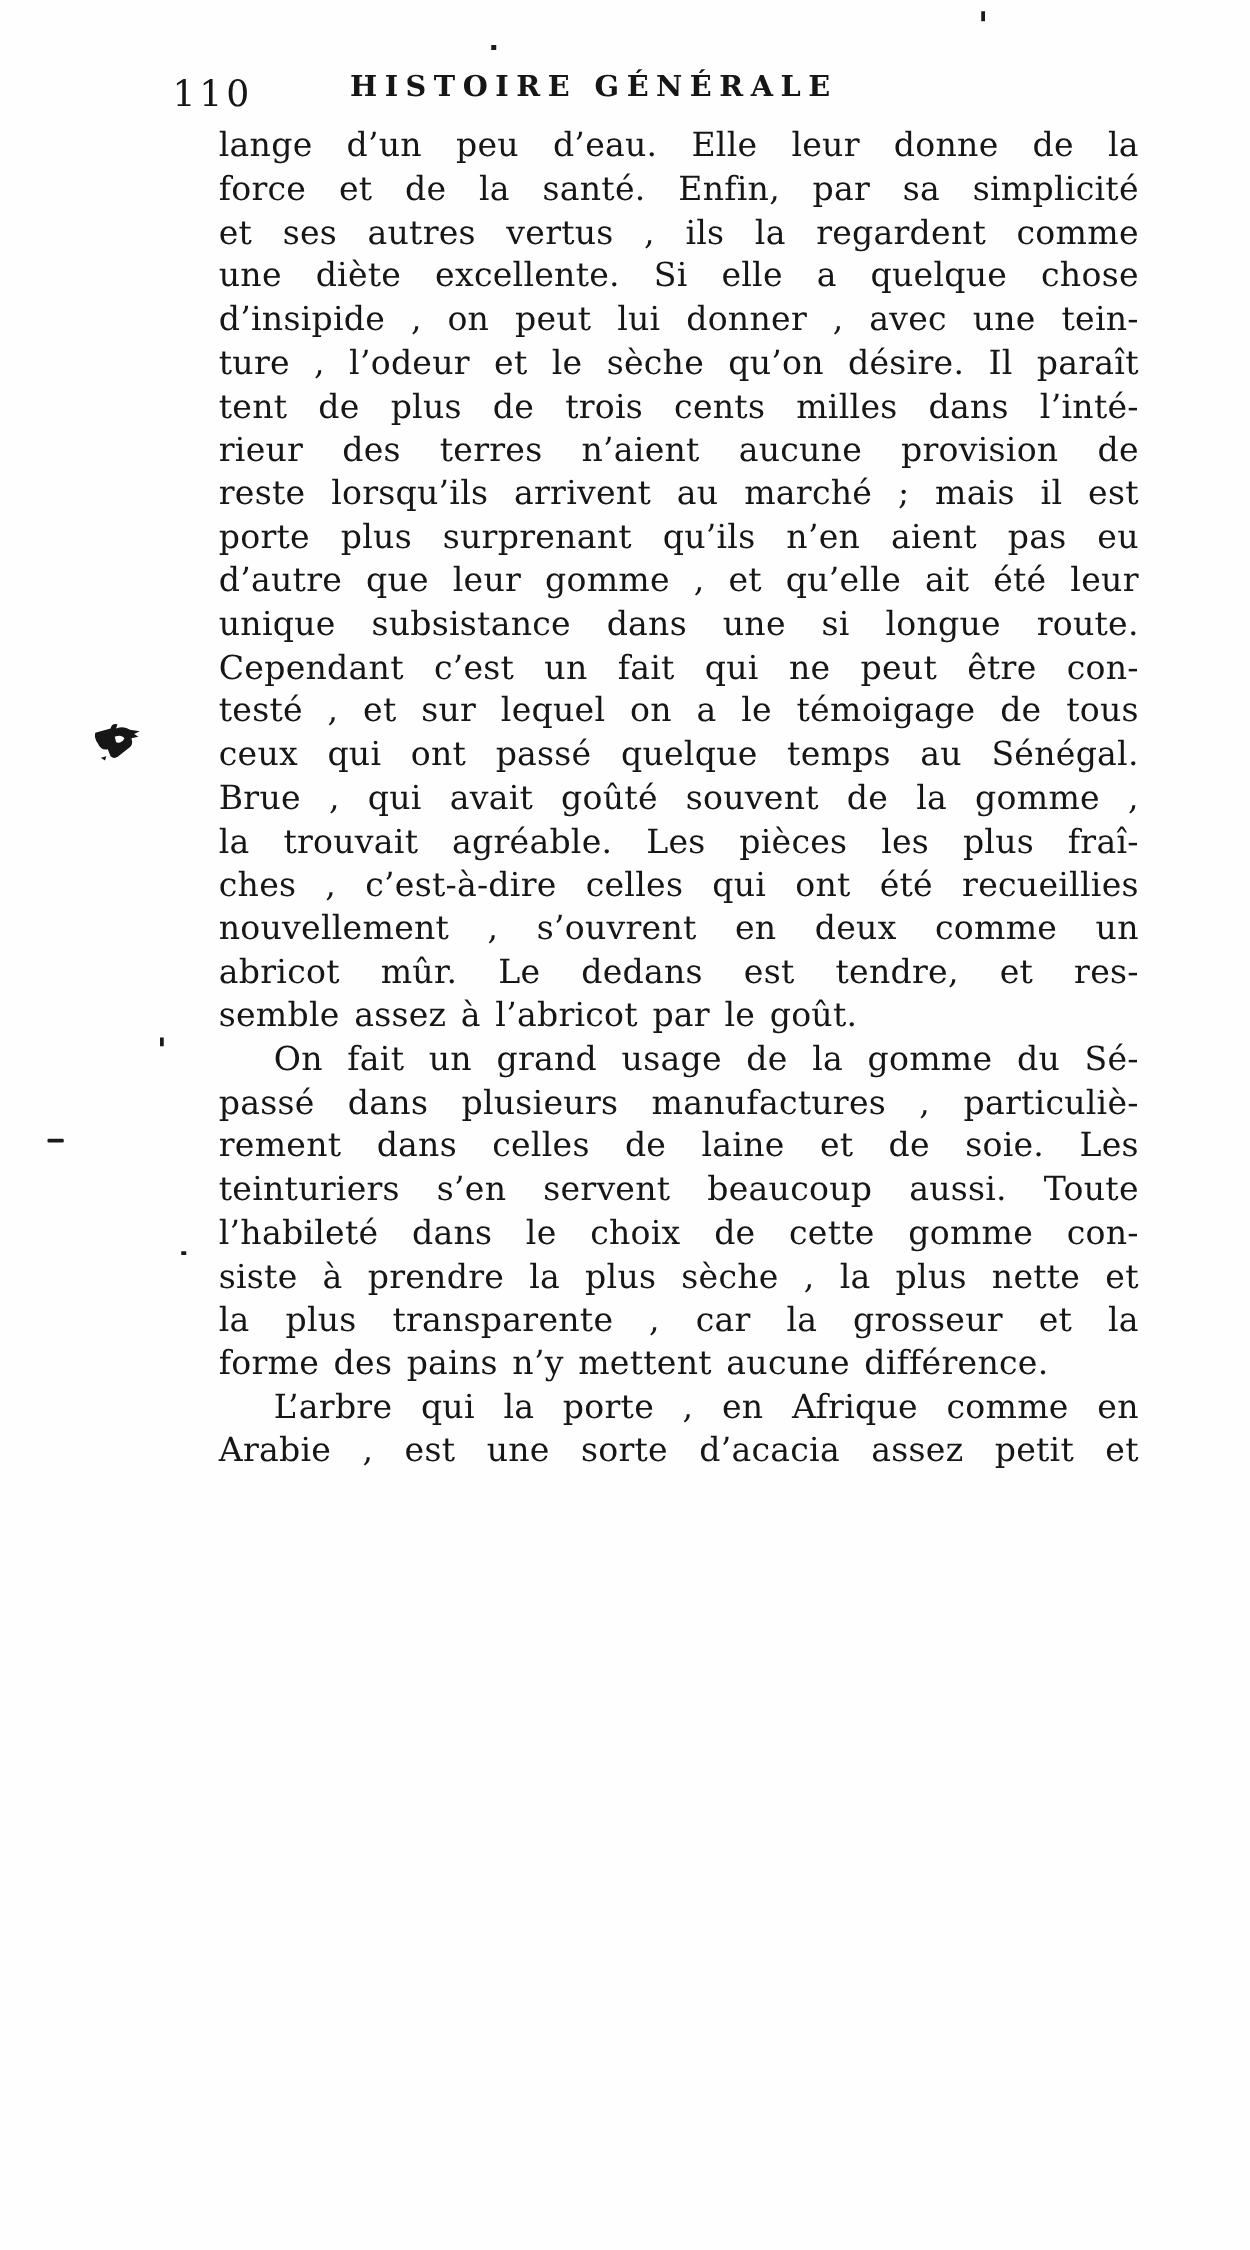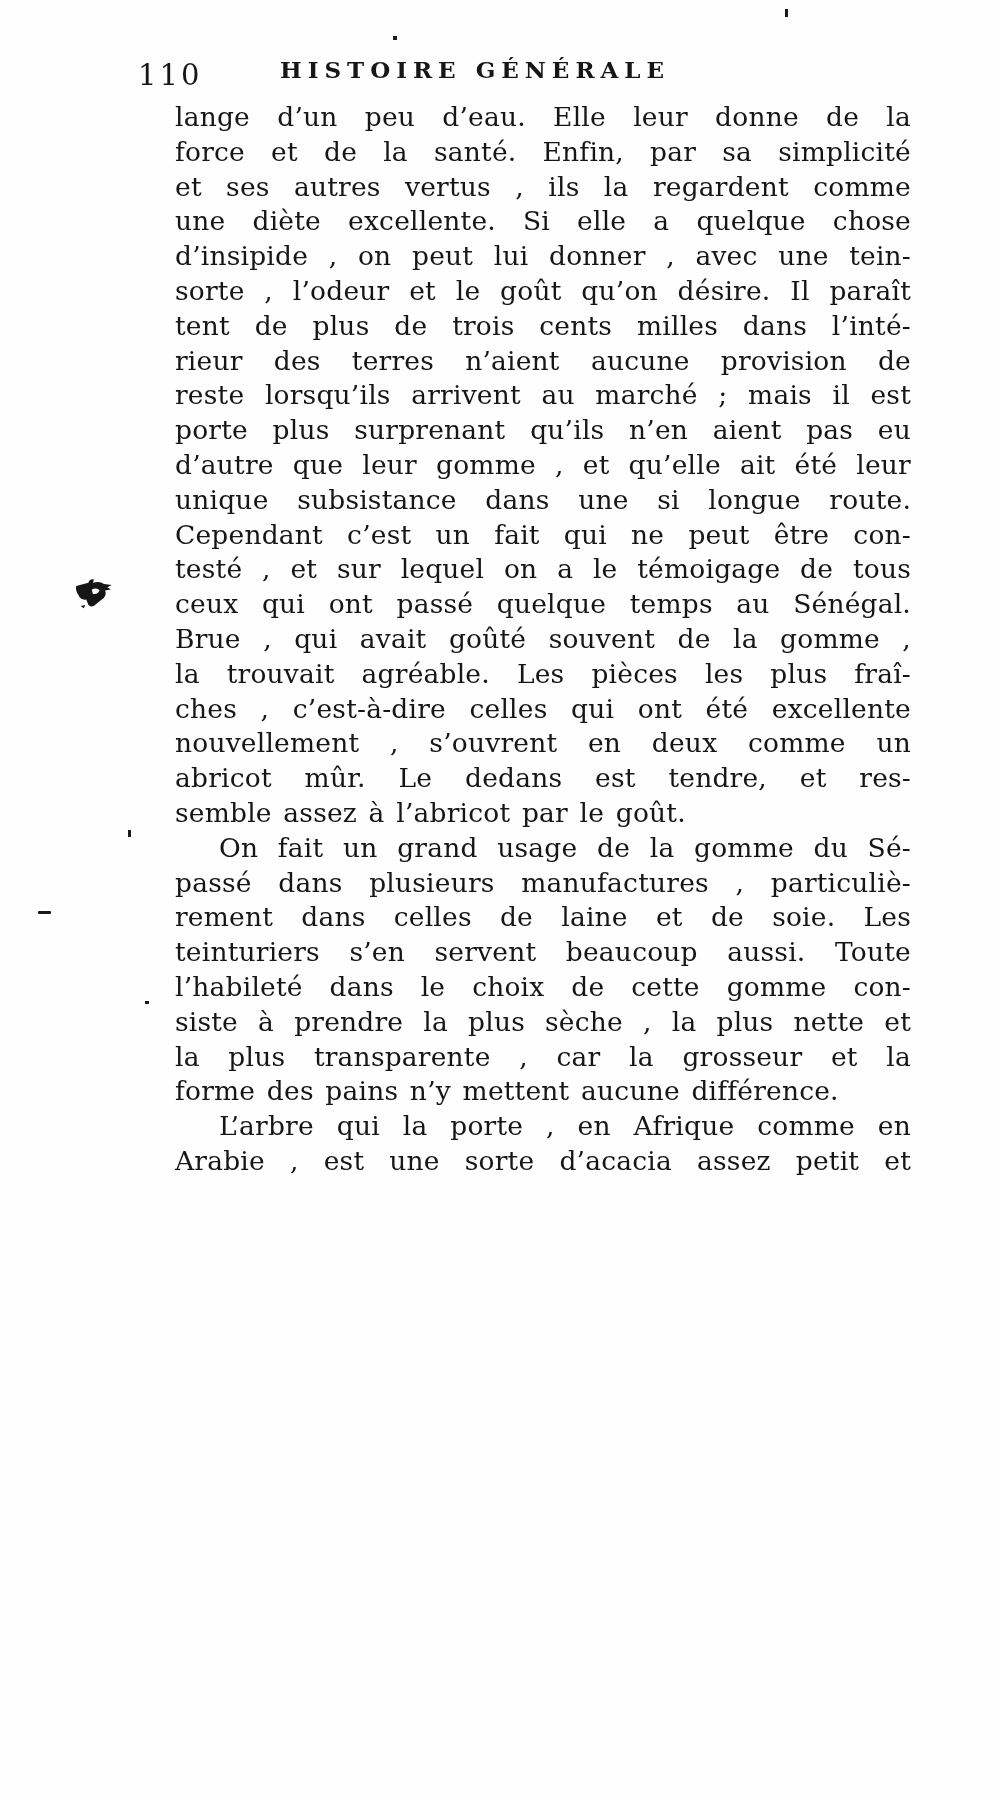--- a/index.html
+++ b/index.html
@@ -96,33 +96,33 @@
     <span class="page-number">110</span>
     <span class="running-title">HISTOIRE GÉNÉRALE</span>
   </div>
 
   <div class="text-block">
       <div class="line">lange d’un peu d’eau. Elle leur donne de la</div>
       <div class="line">force et de la santé. Enfin, par sa simplicité</div>
       <div class="line">et ses autres vertus , ils la regardent comme</div>
       <div class="line">une diète excellente. Si elle a quelque chose</div>
       <div class="line">d’insipide , on peut lui donner , avec une tein-</div>
-      <div class="line">sorte , l’odeur et le goût qu’on désire. Il paraît</div>
+      <div class="line">ture , l’odeur et le sèche qu’on désire. Il paraît</div>
       <div class="line">tent de plus de trois cents milles dans l’inté-</div>
       <div class="line">rieur des terres n’aient aucune provision de</div>
       <div class="line">reste lorsqu’ils arrivent au marché ; mais il est</div>
       <div class="line">porte plus surprenant qu’ils n’en aient pas eu</div>
       <div class="line">d’autre que leur gomme , et qu’elle ait été leur</div>
       <div class="line">unique subsistance dans une si longue route.</div>
       <div class="line">Cependant c’est un fait qui ne peut être con-</div>
       <div class="line">testé , et sur lequel on a le témoigage de tous</div>
       <div class="line">ceux qui ont passé quelque temps au Sénégal.</div>
       <div class="line">Brue , qui avait goûté souvent de la gomme ,</div>
       <div class="line">la trouvait agréable. Les pièces les plus fraî-</div>
-      <div class="line">ches , c’est-à-dire celles qui ont été excellente</div>
+      <div class="line">ches , c’est-à-dire celles qui ont été recueillies</div>
       <div class="line">nouvellement , s’ouvrent en deux comme un</div>
       <div class="line">abricot mûr. Le dedans est tendre, et res-</div>
       <div class="line pe">semble assez à l’abricot par le goût.</div>
       <div class="line indent">On fait un grand usage de la gomme du Sé-</div>
       <div class="line">passé dans plusieurs manufactures , particuliè-</div>
       <div class="line">rement dans celles de laine et de soie. Les</div>
       <div class="line">teinturiers s’en servent beaucoup aussi. Toute</div>
       <div class="line">l’habileté dans le choix de cette gomme con-</div>
       <div class="line">siste à prendre la plus sèche , la plus nette et</div>
       <div class="line">la plus transparente , car la grosseur et la</div>

